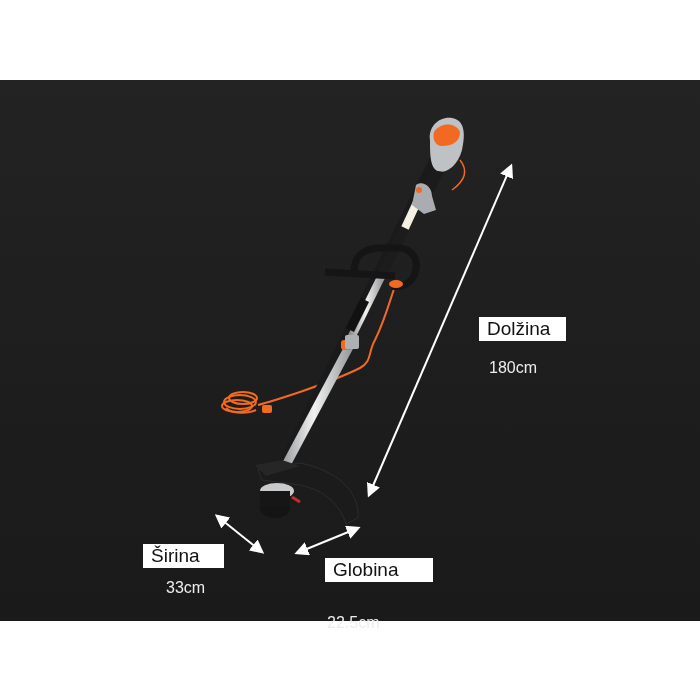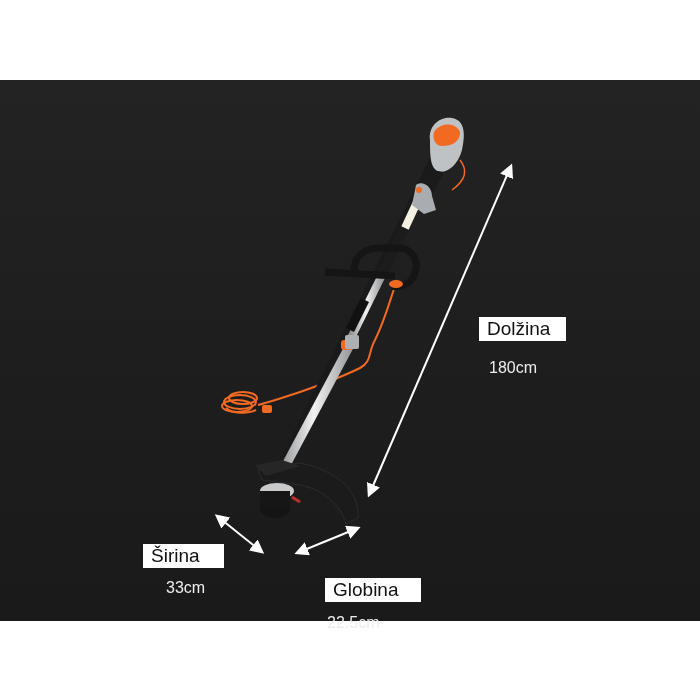--- a/index.html
+++ b/index.html
@@ -88,14 +88,14 @@
     <line x1="297" y1="553" x2="358" y2="528" marker-start="url(#ah)" marker-end="url(#ah)"></line>
   </g>
 </svg>
 
 <div class="label-box" style="left:479px; top:317px; width:87px;">Dolžina</div>
 <div class="value-text" style="left:489px; top:346px;margin-top:12px;">180cm</div>
 
 <div class="label-box" style="left:143px; top:544px; width:81px;">Širina</div>
 <div class="value-text" style="left:166px; top:578px;">33cm</div>
 
-<div class="label-box" style="left:325px; top:558px; width:96px;margin-top:20px;">Globina</div>
+<div class="label-box" style="left:325px; top:558px; width:108px;">Globina</div>
 <div class="value-text" style="left:327px; top:613px;">22.5cm</div>
 
 </body></html>

